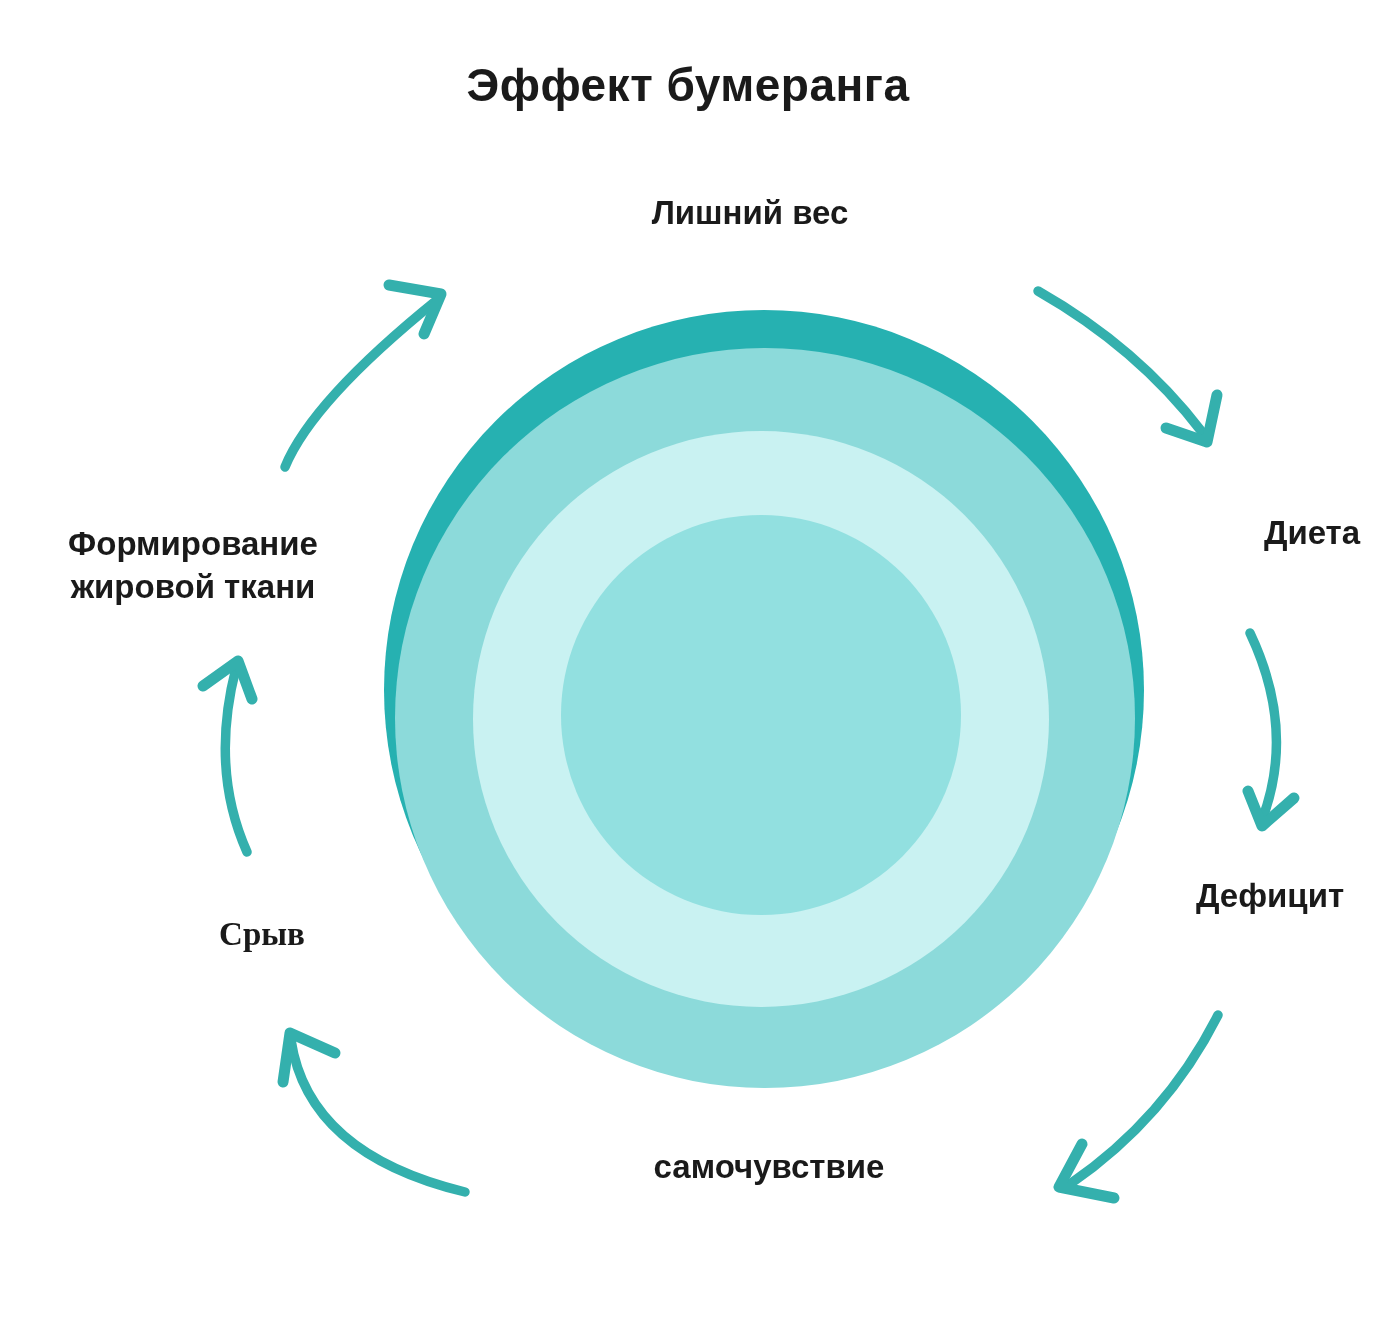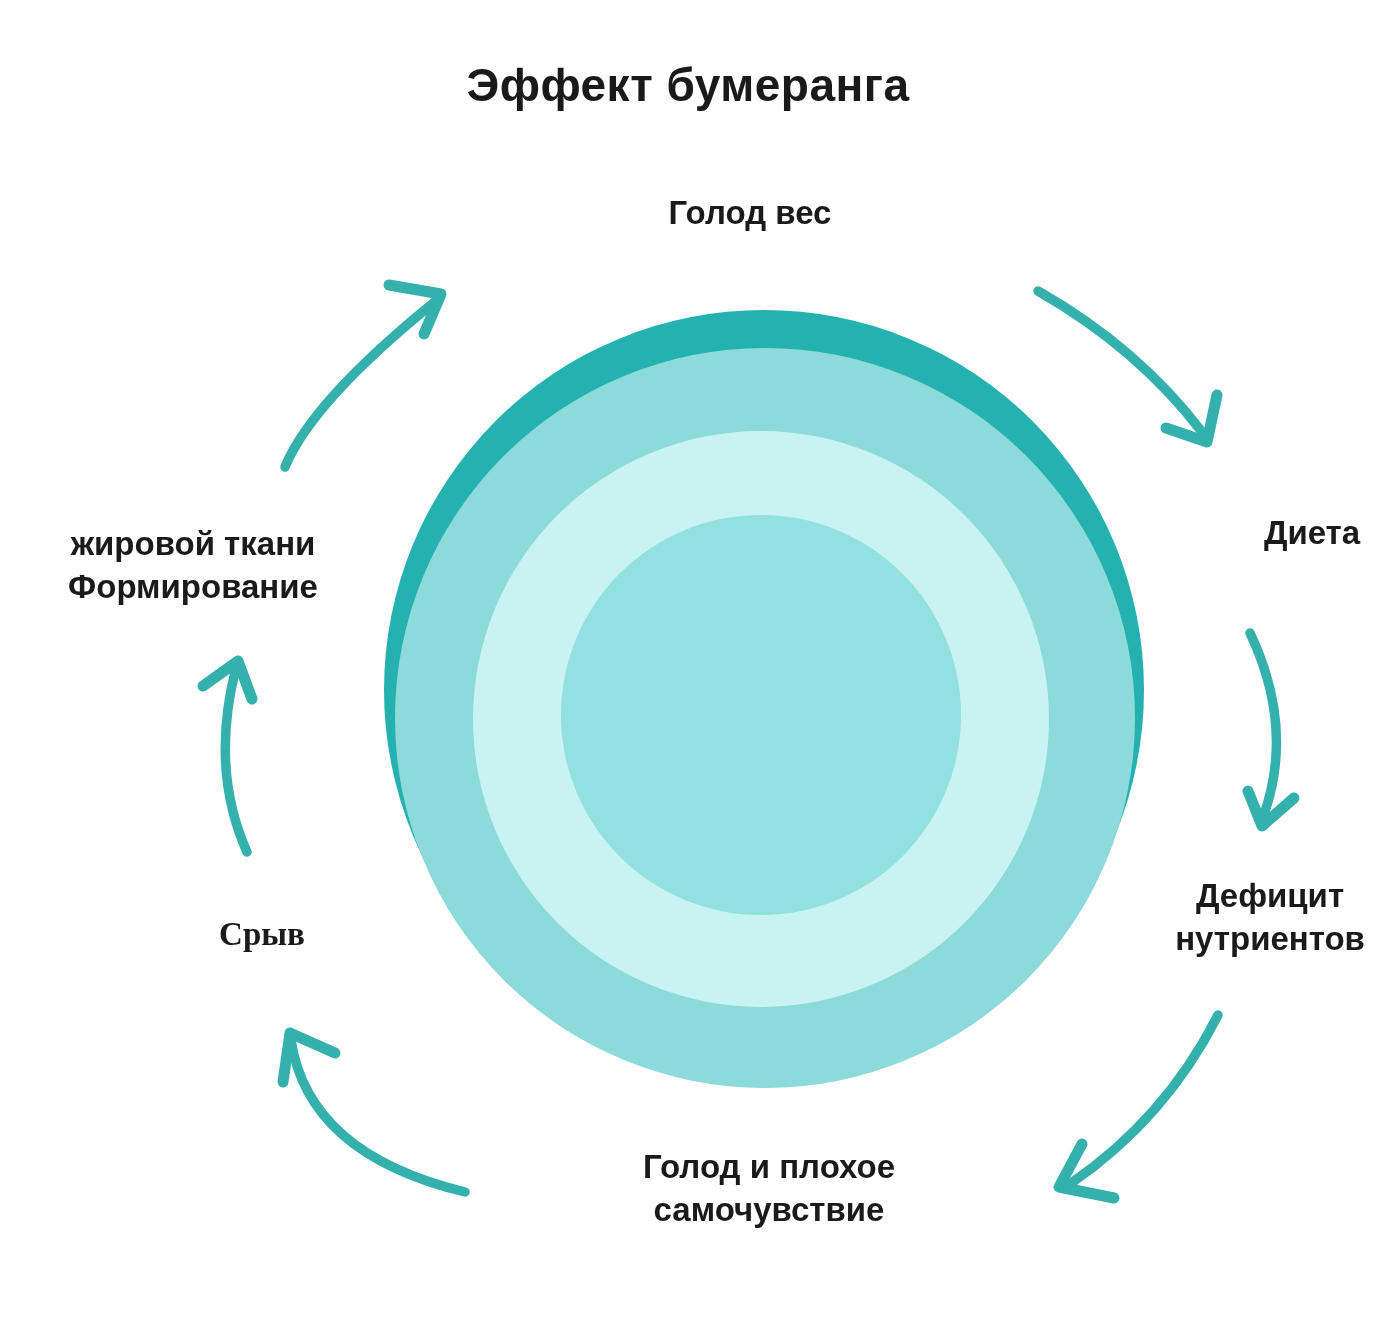--- a/index.html
+++ b/index.html
@@ -102,39 +102,37 @@
       <path class="arrow-head" d="M283,1082 L290,1033 L335,1053"></path>
     </g>
 
     <g>
       <path class="arrow-curve" d="M247,852 Q210,769 236,668"></path>
       <path class="arrow-head" d="M203,686 L238,661 L252,699"></path>
     </g>
   </svg>
 
   <div class="step-label" style="left:750px; top:191px;">
-    <span class="line">Голод вес</span>
+    <span class="line">Лишний вес</span>
   </div>
 
   <div class="step-label" style="left:1312px; top:511px;">
     <span class="line">Диета</span>
   </div>
 
   <div class="step-label" style="left:1270px; top:874px;">
     <span class="line">Дефицит</span>
-    <span class="line">нутриентов</span>
   </div>
 
   <div class="step-label" style="left:769px; top:1145px;">
-    <span class="line">Голод и плохое</span>
     <span class="line">самочувствие</span>
   </div>
 
   <div class="step-label" style="left:262px; top:913px;font-family:Liberation Serif, serif;">
     <span class="line">Срыв</span>
   </div>
 
   <div class="step-label" style="left:193px; top:522px;">
+    <span class="line">Формирование</span>
     <span class="line">жировой ткани</span>
-    <span class="line">Формирование</span>
   </div>
 
 </div>
 
 </body></html>

